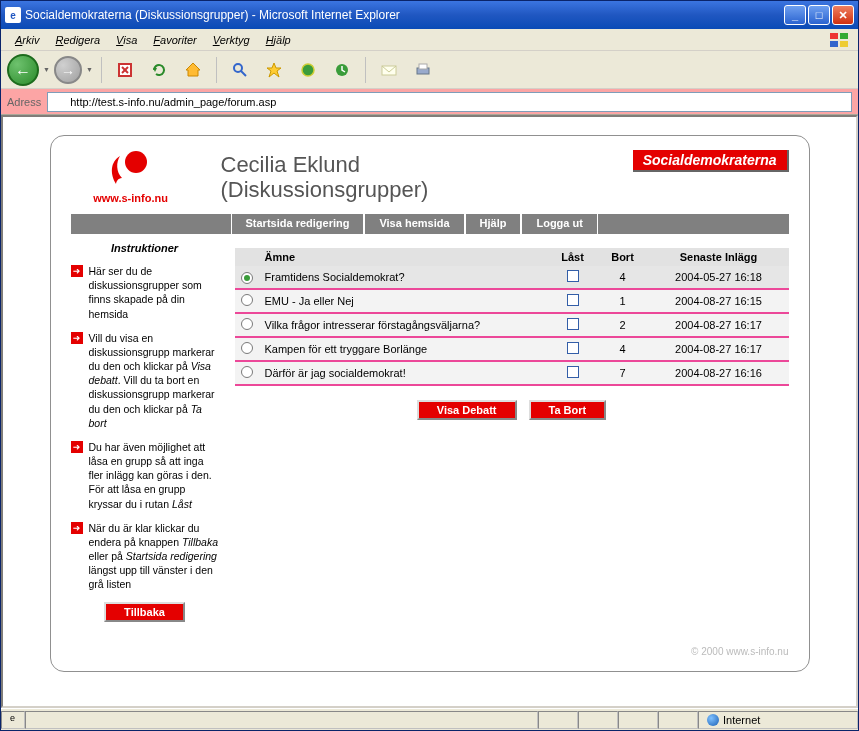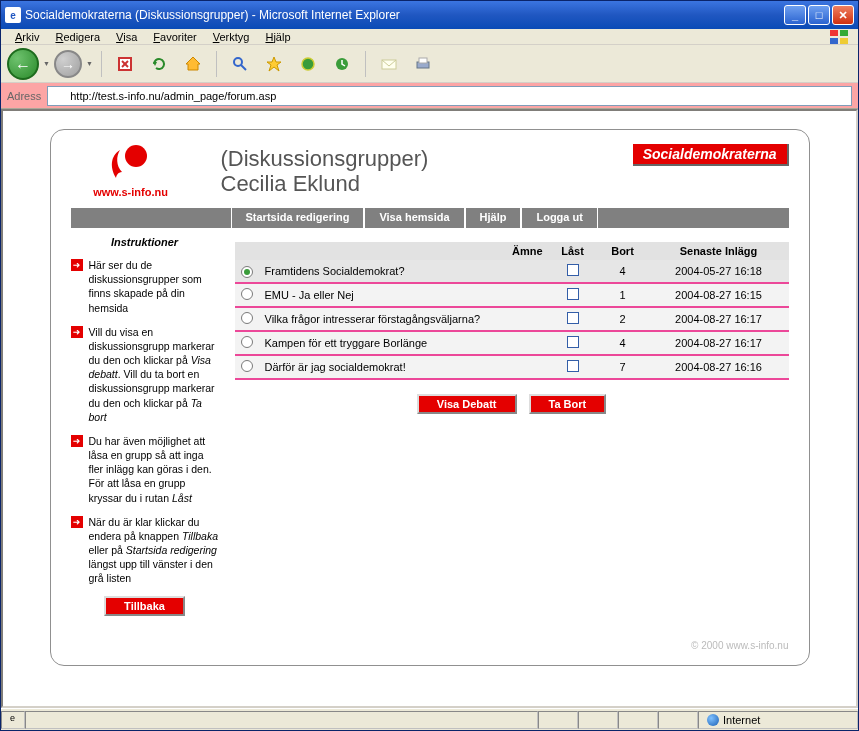--- a/index.html
+++ b/index.html
@@ -42,27 +42,28 @@
     width: 22px; height: 20px;
     border: 1px solid #fff;
     background: linear-gradient(to bottom,#6fa0f0,#2a63d0);
     border-radius: 3px;
     display: flex; align-items: center; justify-content: center;
     color: #fff; font-weight: bold; font-size: 11px;
     cursor: pointer;
   }
   .win-btn.close { background: linear-gradient(to bottom,#f08060,#d03010);}
   .menubar {
-    height: 16px;
+    height: 22px;
     background: #ece9d8;
     display: flex;
     align-items: center;
     padding: 0 6px;
     border-bottom: 1px solid #d4d0c8;
     position: relative;
+    font-style: italic;
   }
   .menubar .menu-item {
     padding: 2px 8px;
     cursor: pointer;
   }
   .menubar .flag {
     position: absolute;
     right: 6px;
     width: 24px; height: 18px;
   }
@@ -225,21 +226,21 @@
     width: 100%;
     border-collapse: collapse;
     font-size: 11px;
   }
   table.forum th {
     background: #e2e2e2;
     font-weight: bold;
     padding: 3px 6px;
     text-align: center;
   }
-  table.forum th.topic { text-align: right; }
+  table.forum th.topic { text-align: left; }
   table.forum td {
     padding: 4px 6px;
     border-bottom: 2px solid #ec4899;
     background: #f3f3f3;
     text-align: center;
   }
   table.forum td.topic { text-align: left; }
   table.forum tr.sel td { background: #e6e6e6; }
   .radio {
     width: 12px; height: 12px;
@@ -402,22 +403,22 @@
       <div class="header-row">
         <div class="logo-col">
           <svg class="logo-svg" width="50" height="44">
             <path d="M10 36 C4 26, 4 14, 14 8 C10 14, 10 24, 16 30 C12 30, 10 34, 10 36 Z" fill="#e40000"></path>
             <circle cx="30" cy="14" r="11" fill="#e40000"></circle>
             <path d="M30 3 a11 11 0 0 1 0 22 a6 6 0 0 0 0 -22" fill="#fff" opacity="0.25"></path>
           </svg>
           <div class="site-url">www.s-info.nu</div>
         </div>
         <div class="page-title">
+          <div>Cecilia Eklund</div>
           <div>(Diskussionsgrupper)</div>
-          <div>Cecilia Eklund</div>
         </div>
       </div>
 
       <div class="navbar">
         <div class="spacer"></div>
 
       <div class="nav-item">Startsida redigering</div>
           <div class="nav-item">Visa hemsida</div>
           <div class="nav-item">Hjälp</div>
           <div class="nav-item">Logga ut</div>

